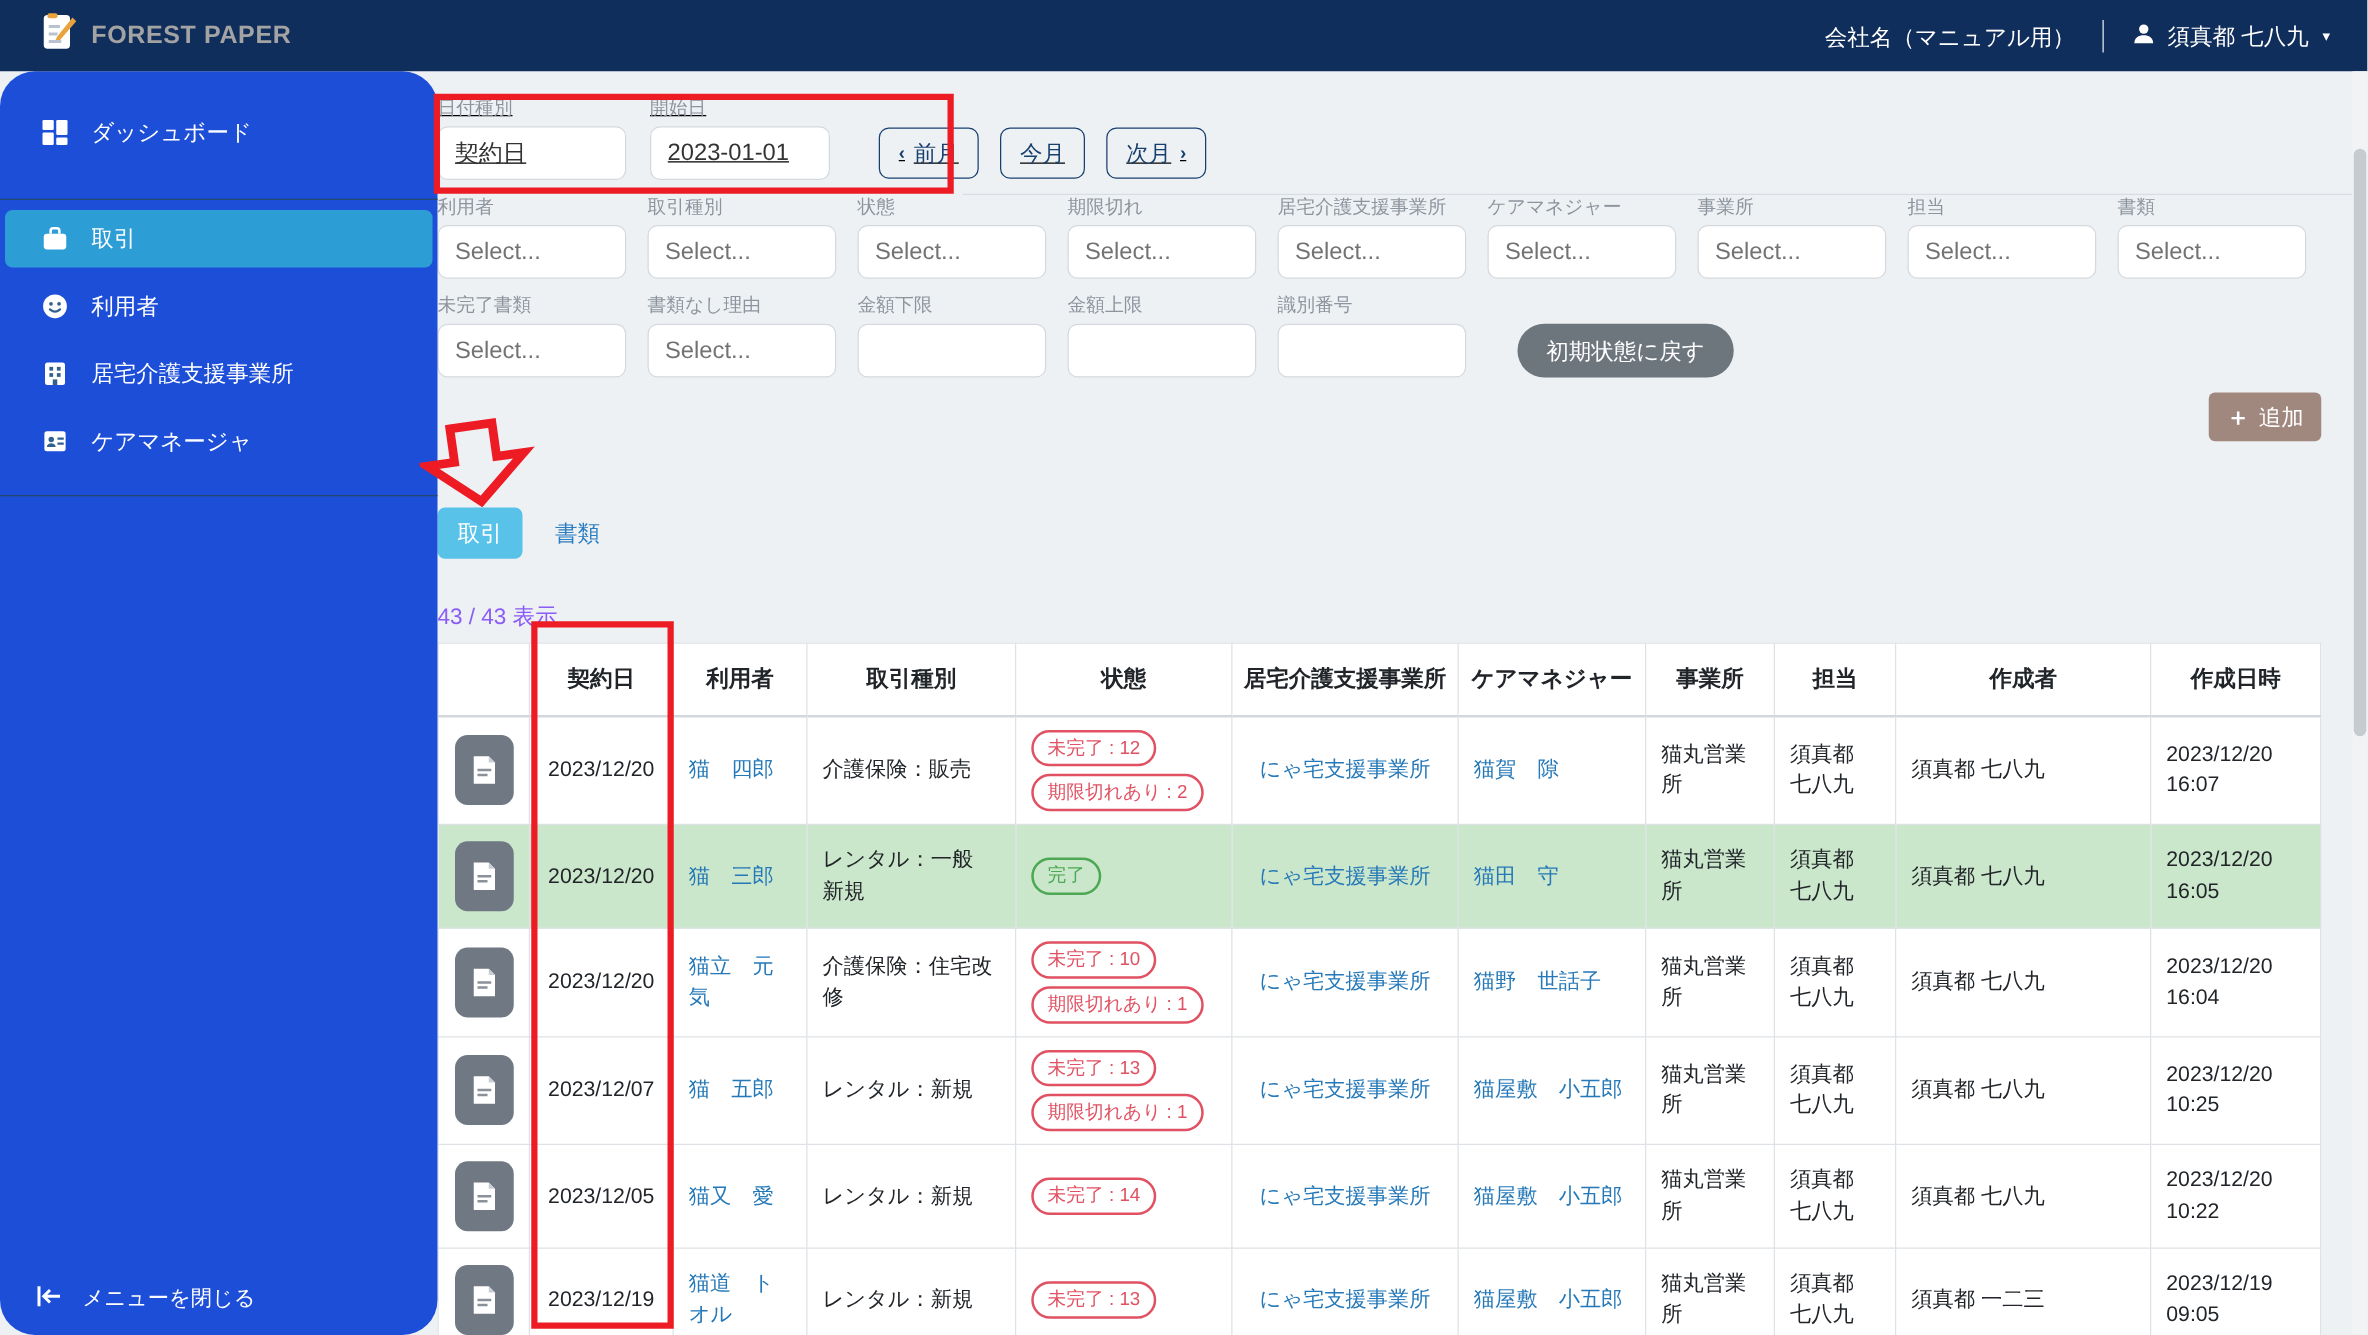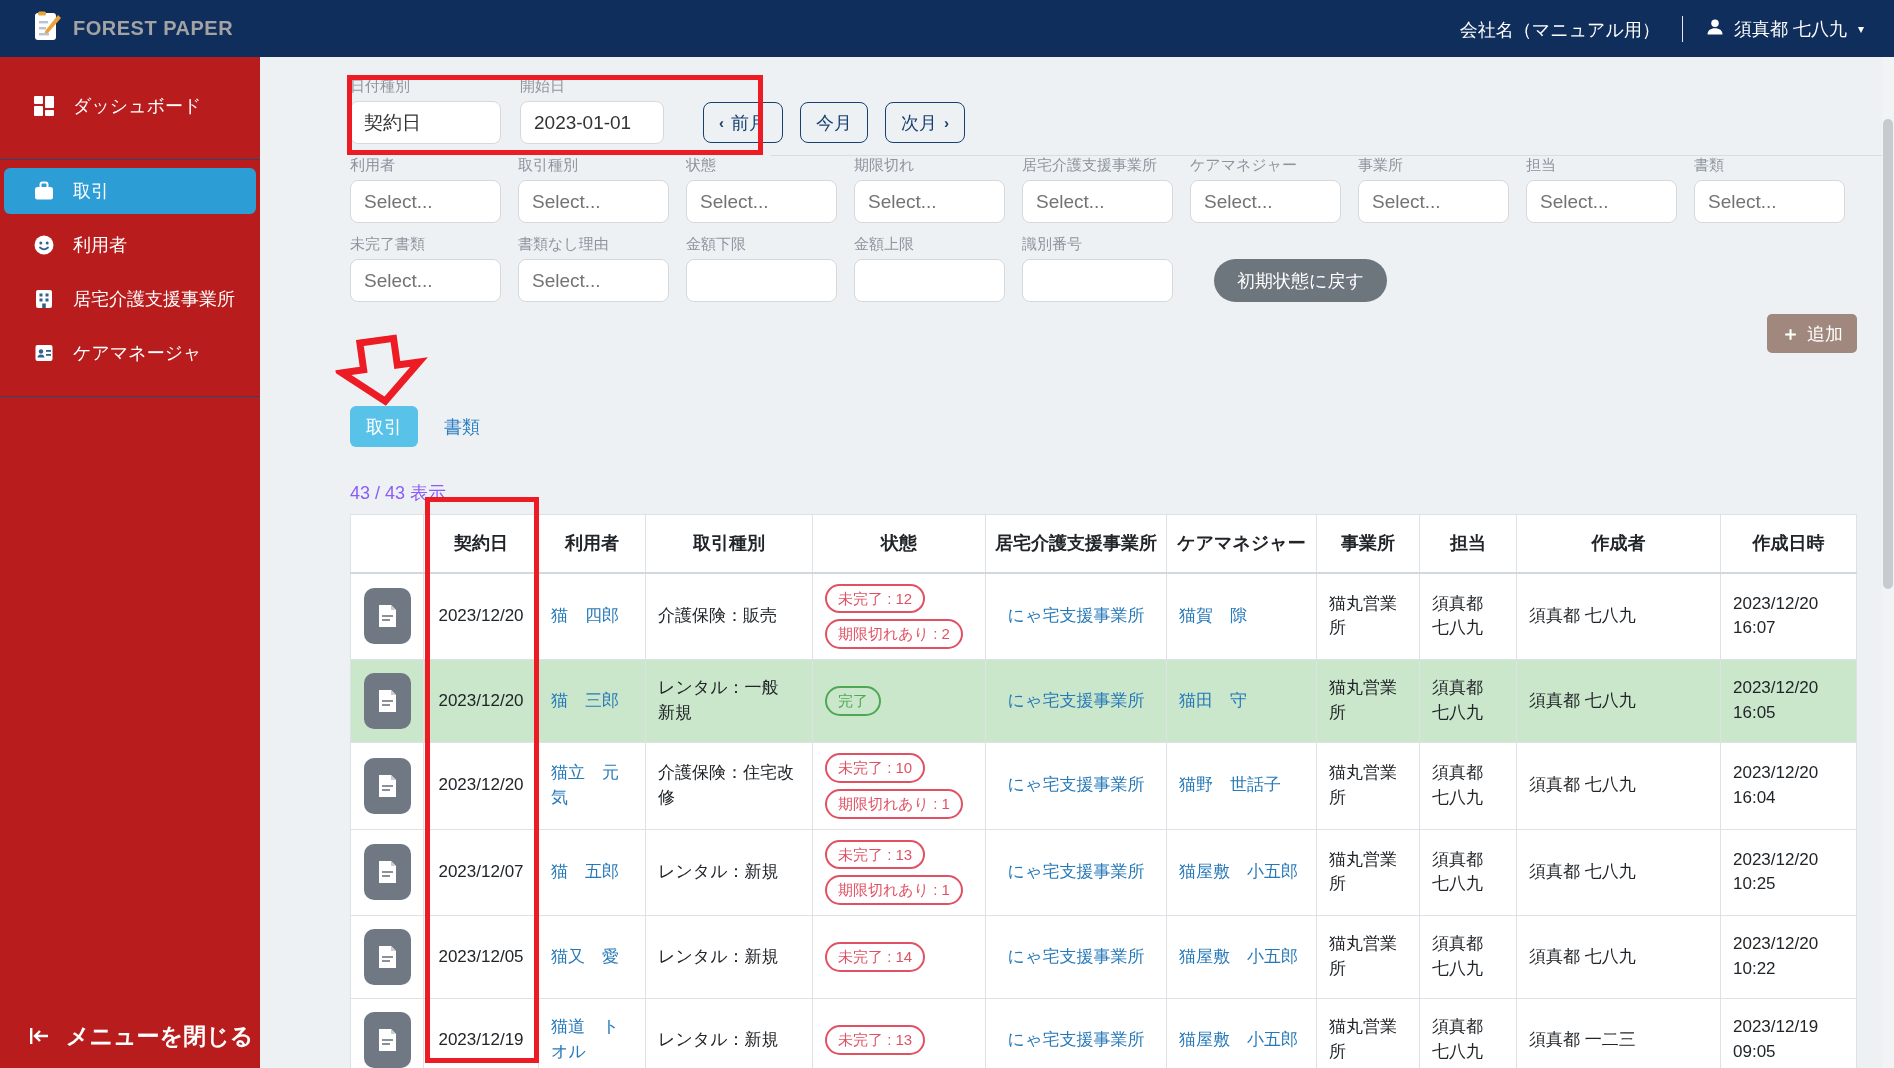--- a/index.html
+++ b/index.html
@@ -9,41 +9,41 @@
   
   .topbar { position:absolute; top:0; left:0; right:0; height:57px; background:#102e5c;
     display:flex; align-items:center; justify-content:space-between; padding:0 30px 0 34px; z-index:20; }
   .brand { display:flex; align-items:center; gap:12px; color:#a3a3a3; font-size:20px; font-weight:bold; letter-spacing:.5px; }
   .top-right { display:flex; align-items:flex-end; gap:22px; color:#fff; font-size:18px; }
   .top-divider { width:1px; height:26px; background:rgba(255,255,255,.9); }
   .user-chip { display:flex; align-items:center; gap:9px; cursor:pointer; }
   .caret { font-size:12px; margin-left:2px; }
 
   
-  .sidebar { position:absolute; top:57px; left:0; bottom:0; width:260px; background:#b91c1c; z-index:15; color:#fff; }
+  .sidebar { position:absolute; top:57px; left:0; bottom:0; width:350px; background:#1d4ed8; z-index:15; color:#fff;border-radius:28px; }
   .side-item { height:46px; display:flex; align-items:center; gap:17px; padding-left:28px;
     font-size:18px; cursor:pointer; margin:0 4px; border-radius:6px; }
   .side-item .ic { width:24px; display:flex; justify-content:center; }
   .side-item.first { margin-top:26px; }
   .side-item.active { background:#2d9dd6; }
   .side-divider { height:1px; background:#24496e; margin-top:30px; }
   .side-divider.d2 { margin-top:20px; }
   .side-group .side-item { margin-top:8px; }
-  .side-close { position:absolute; bottom:16px; left:28px; display:flex; align-items:flex-end; gap:16px;
-    font-size:23px; cursor:pointer;font-weight:bold; }
+  .side-close { position:absolute; bottom:16px; left:28px; display:flex; align-items:flex-start; gap:16px;
+    font-size:17px; cursor:pointer; }
 
   
   .scrollbar { position:absolute; top:57px; right:0; bottom:0; width:12px; background:#f1f3f5; z-index:30; }
   .scroll-thumb { position:absolute; top:62px; left:1px; width:10px; height:470px; background:#c6cbd0; border-radius:5px; }
 
   
   .content { position:absolute; top:57px; left:300px; right:12px; bottom:0; overflow:hidden; }
   .filter-area { padding:20px 26px 0 50px; position:relative; }
   .f-label { font-size:15px; color:#8d949d; margin-bottom:5px; }
-  .row1 { display:flex; align-items:flex-end; gap:19px; }
+  .row1 { display:flex; align-items:flex-end; gap:19px;text-decoration:underline; }
   .f-field input, .f-field .select-box, .f-field .plain-input {
     height:43px; border:1px solid #d5d9dd; border-radius:8px; background:#fff;
     font-size:19px; color:#333; padding:0 13px; display:flex; align-items:center;
     font-family:"Liberation Sans","DejaVu Sans",sans-serif; }
   .w-sm { width:90px; } .w-date { width:144px; }
   .month-nav { display:flex; gap:17px; margin-left:20px; margin-bottom:1px; }
   .month-btn { height:41px; padding:0 15px; border:1px solid #17406f; border-radius:8px; background:transparent;
     color:#17406f; font-size:18px; display:flex; align-items:center; gap:7px; cursor:pointer;
     font-family:"Liberation Sans","DejaVu Sans",sans-serif; }
   .chev { font-size:15px; font-weight:bold; }

